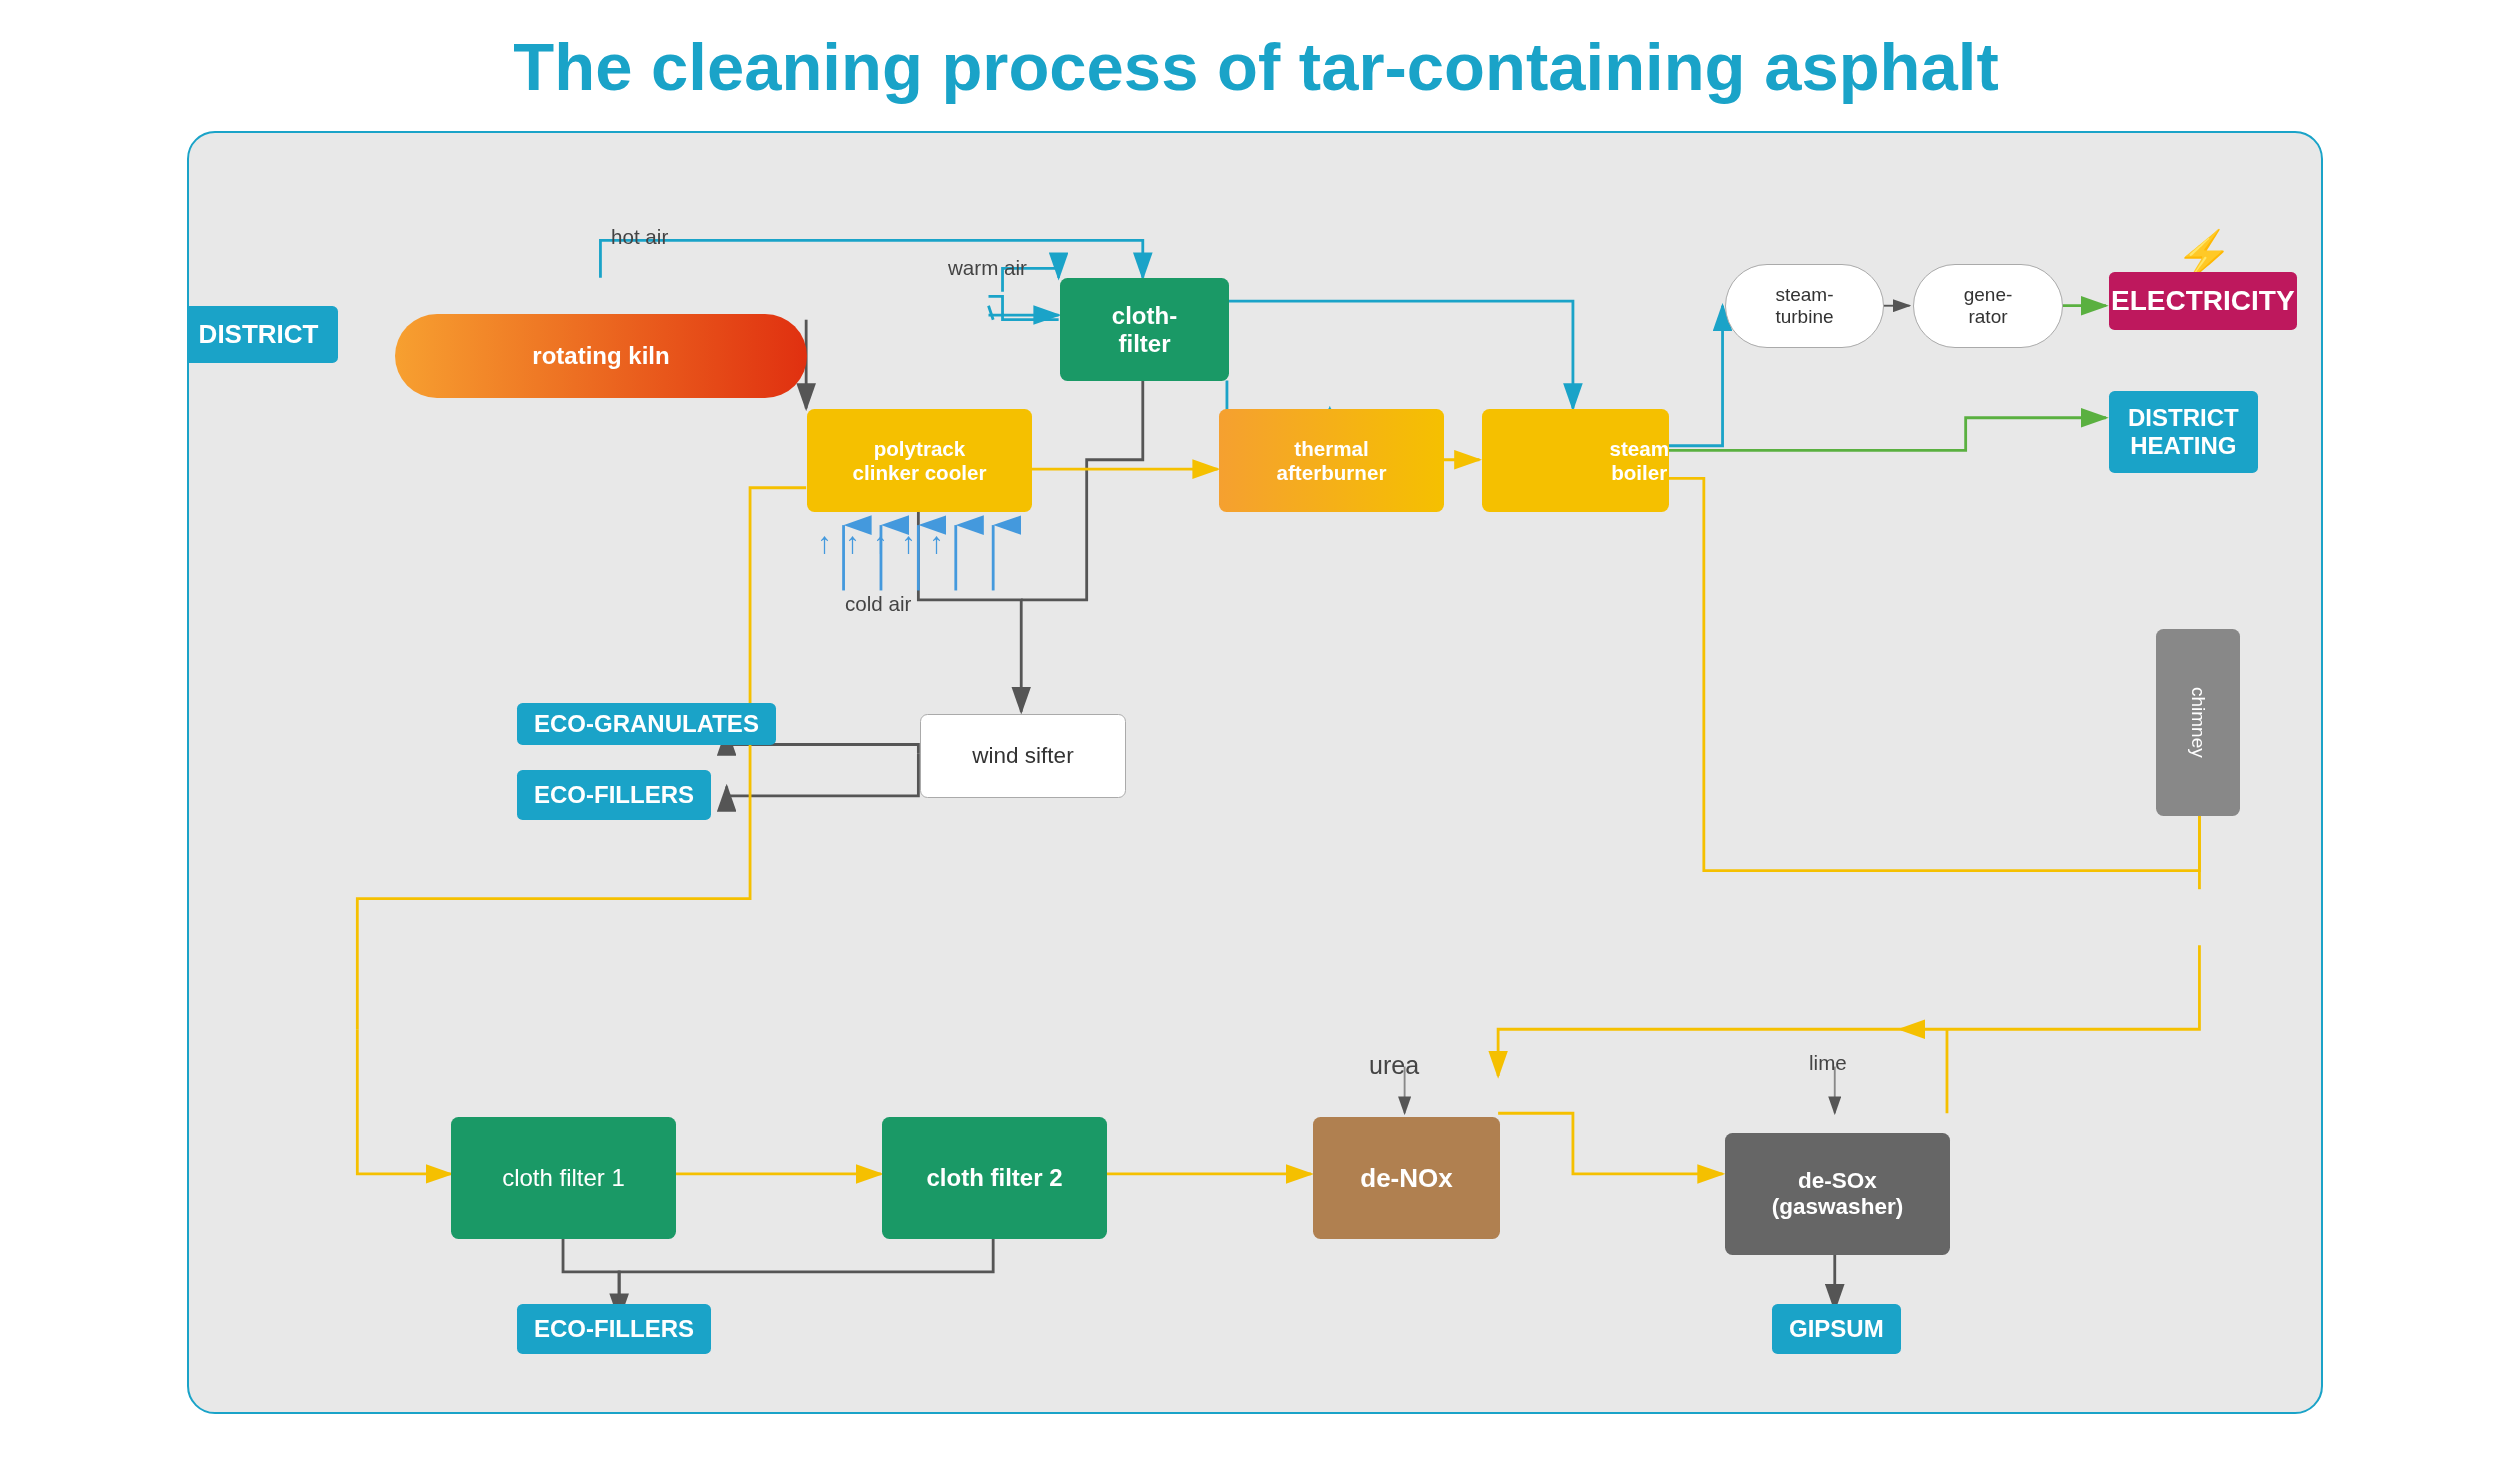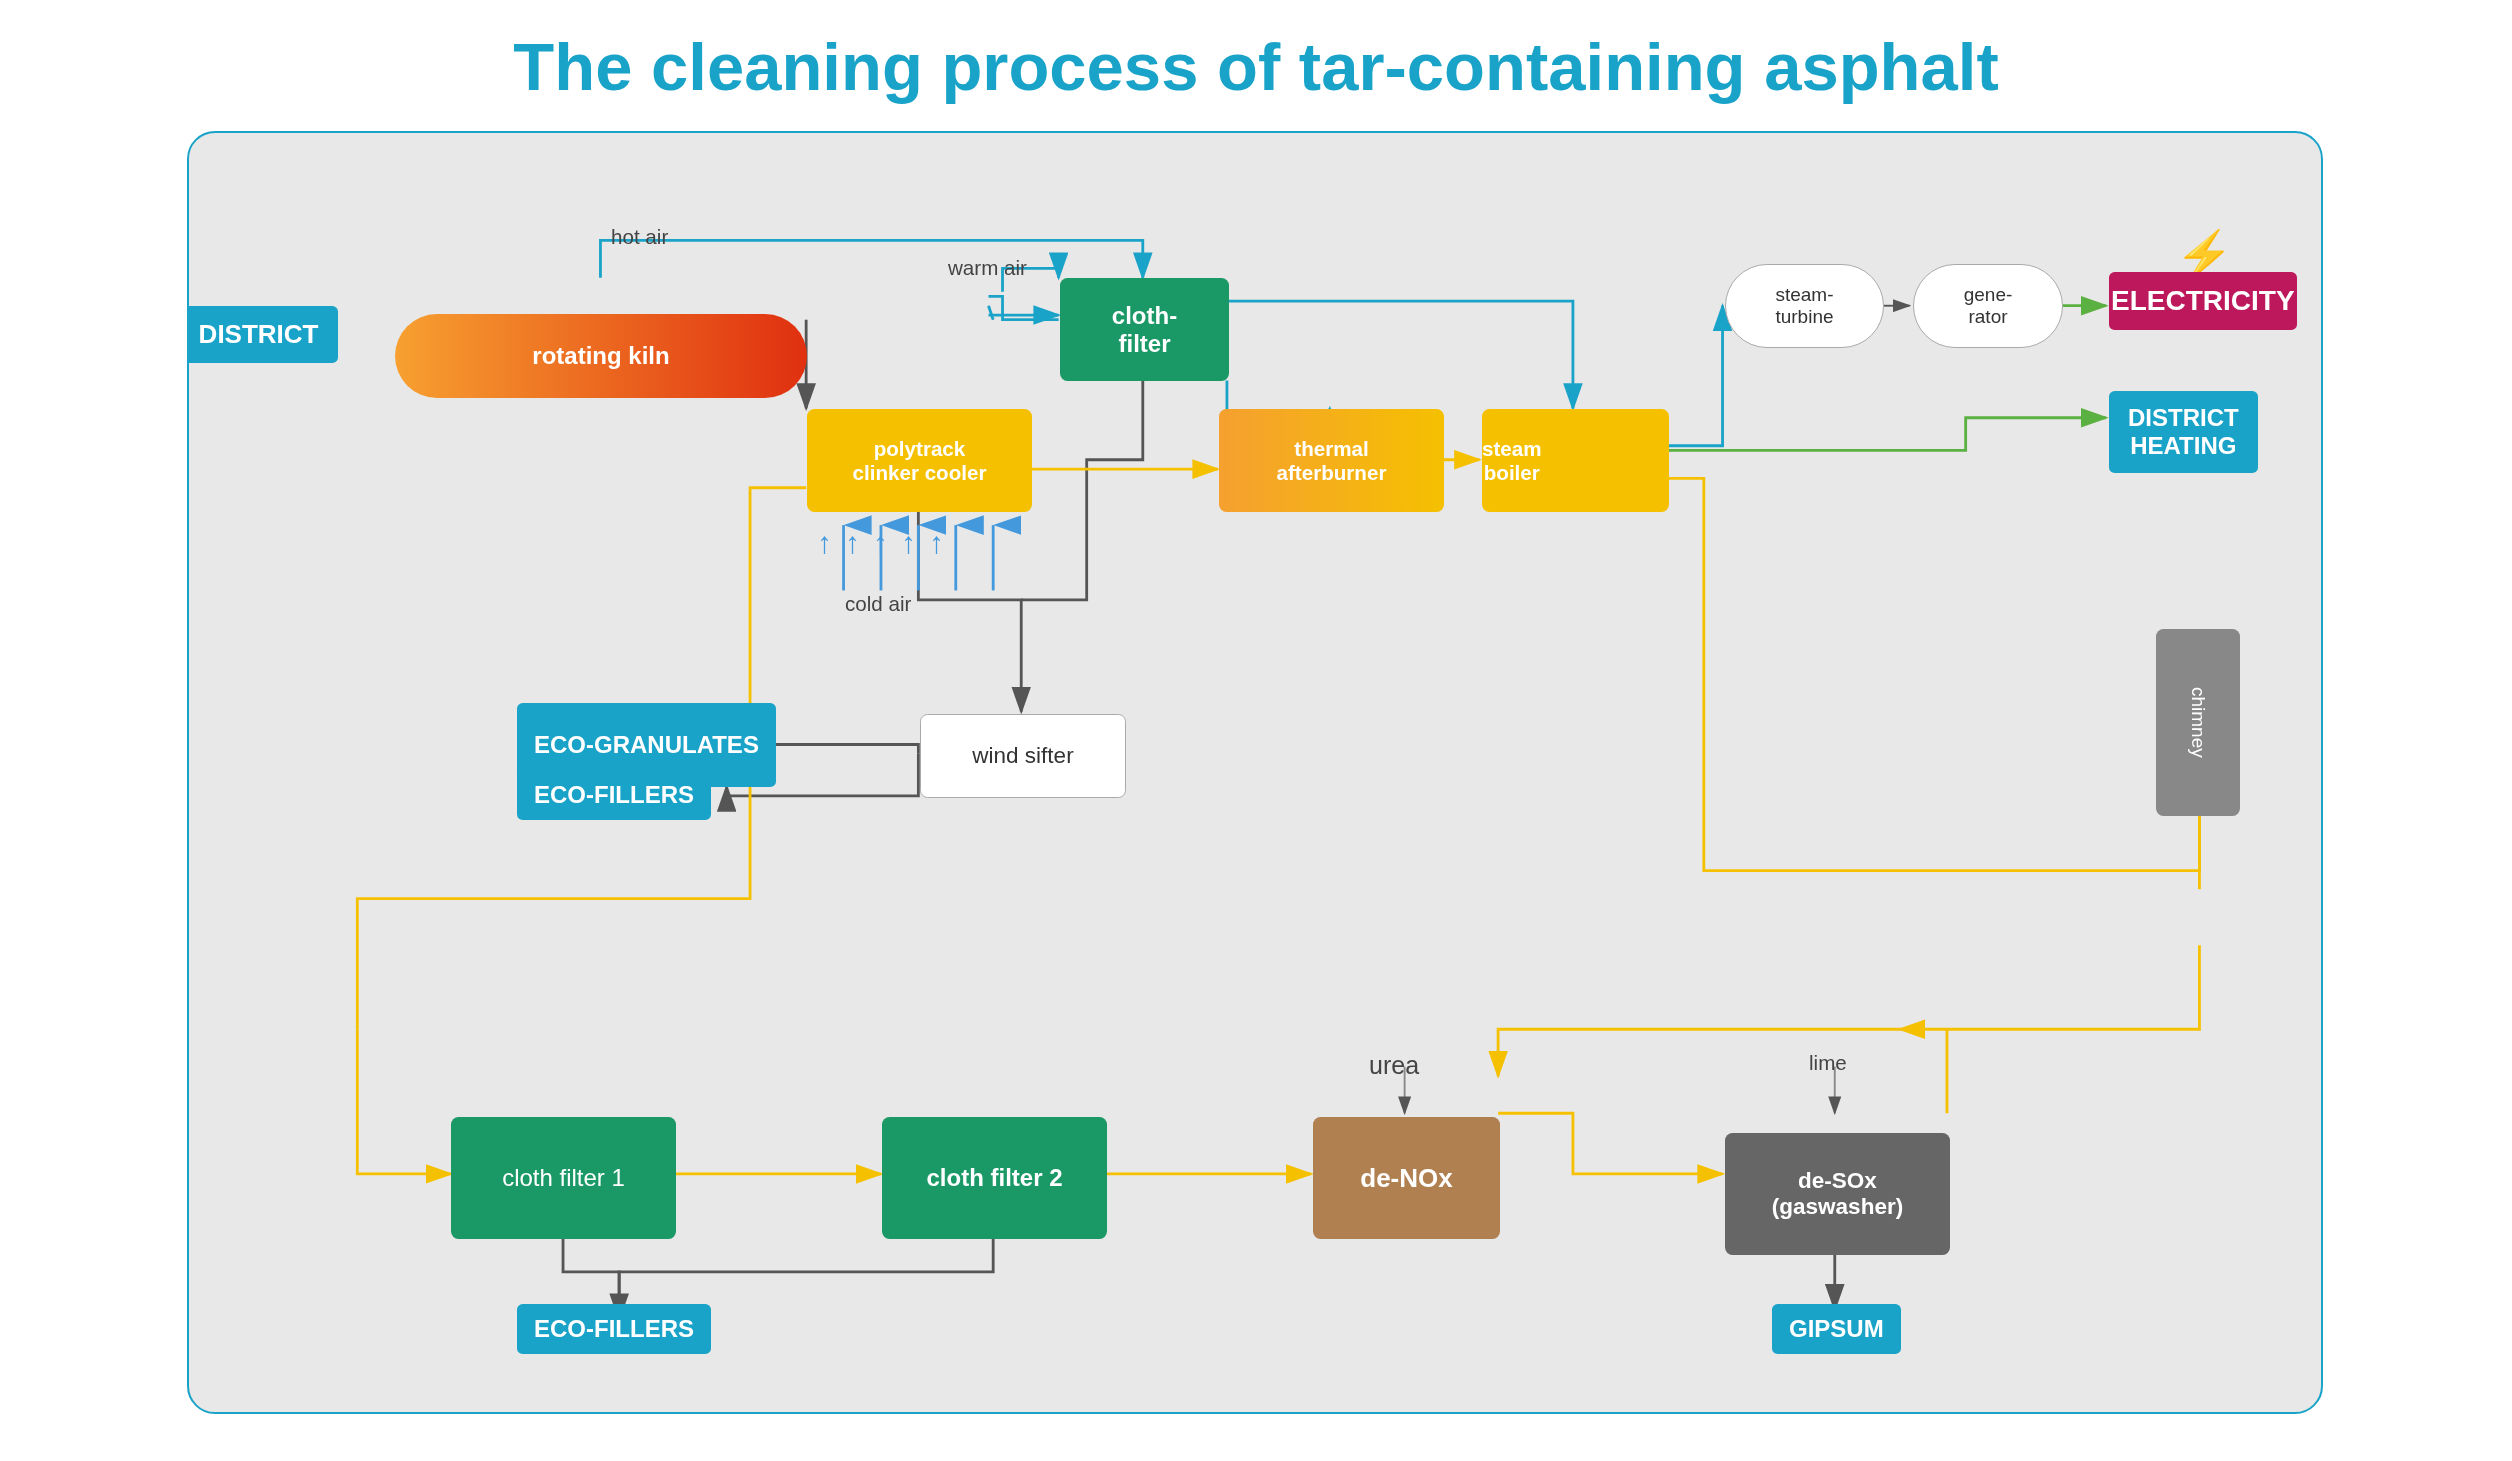--- a/index.html
+++ b/index.html
@@ -141,21 +141,21 @@
     .steam-boiler-box {
       position: absolute;
       top: 276px;
       left: 1293px;
       width: 187px;
       height: 103px;
       background: #f5c000;
       border-radius: 7.5px;
       display: flex;
       align-items: center;
-      justify-content: flex-start;
+      justify-content: flex-end;
       color: white;
       font-size: 20.6px;
       font-weight: bold;
       text-align: center;
     }
 
     
     .steam-turbine-box {
       position: absolute;
       top: 131px;
@@ -246,21 +246,21 @@
 
     
     .eco-granulates-box {
       position: absolute;
       top: 570px;
       left: 328px;
       background: #1aa3c8;
       color: white;
       font-weight: bold;
       font-size: 24px;
-      padding: 28px 17px;
+      padding: 7px 17px;
       border-radius: 5.6px;
     }
 
     
     .eco-fillers-top-box {
       position: absolute;
       top: 637px;
       left: 328px;
       background: #1aa3c8;
       color: white;

